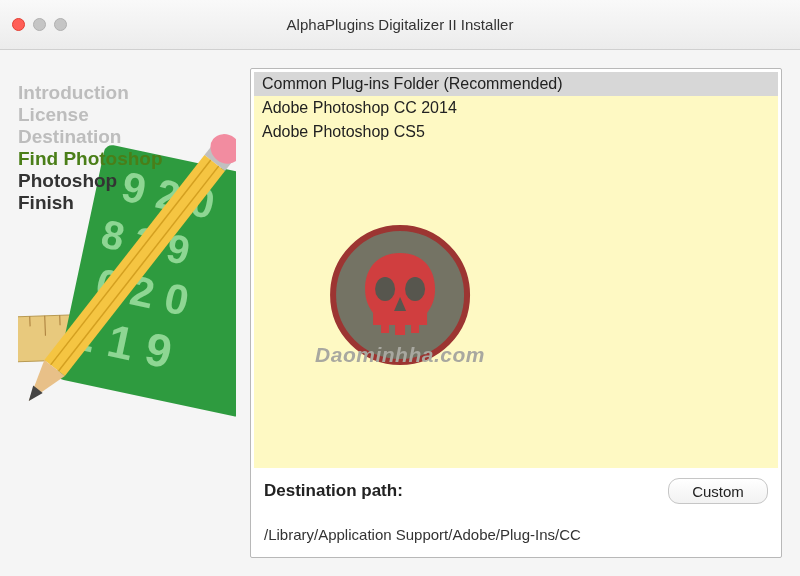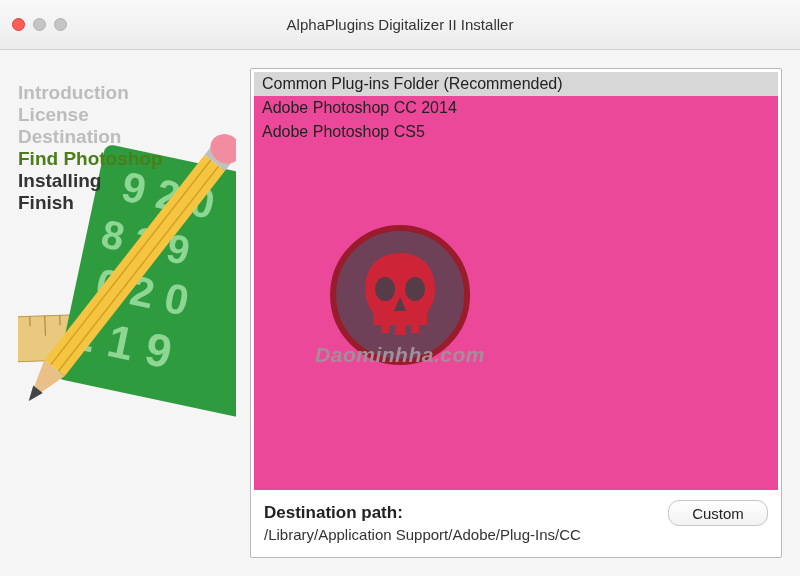--- a/index.html
+++ b/index.html
@@ -91,41 +91,41 @@
       flex: 1;
       display: flex;
       flex-direction: column;
       border: 1px solid #b8b8b8;
       background: #fff;
       padding: 3px 3px 12px 3px;
       border-radius: 2px;
     }
     .list-box {
       flex: 1;
-      background: #ec4899;
+      background: #fef9c3;
       overflow: auto;
     }
     .list-item {
       padding: 3px 8px;
       font-size: 16px;
       color: #222;
       cursor: default;
     }
     .list-item.selected {
       background: #d7d7d7;
     }
     .bottom-area {
       padding: 10px 10px 2px 10px;
       background: #fff;
     }
     .dest-row {
       display: flex;
       justify-content: space-between;
       align-items: center;
-      margin-bottom: 0;
+      margin-bottom: 22px;
     }
     .dest-label {
       font-size: 17px;
       font-weight: 700;
       color: #222;
     }
     .btn {
       background: linear-gradient(to bottom, #ffffff, #f2f2f2);
       border: 1px solid #c6c6c6;
       border-radius: 11px;
@@ -241,21 +241,21 @@
           <line x1="126" y1="28" x2="126" y2="288" stroke="#d4a020" stroke-width="1.5"></line>
           <polygon points="108,288 134,288 121,330" fill="#e8c088"></polygon>
           <polygon points="115,315 127,315 121,330" fill="#444"></polygon>
         </g>
       </svg>
       <div class="steps">
         <div class="step">Introduction</div>
         <div class="step">License</div>
         <div class="step">Destination</div>
         <div class="step current">Find Photoshop</div>
-        <div class="step upcoming">Installing</div>
+        <div class="step upcoming">Photoshop</div>
         <div class="step upcoming">Finish</div>
       </div>
     </div>
 
     <div class="main-panel">
       <div class="list-box">
         <div class="list-item selected">Common Plug-ins Folder (Recommended)</div>
         <div class="list-item">Adobe Photoshop CC 2014</div>
         <div class="list-item">Adobe Photoshop CS5</div>
       </div>

